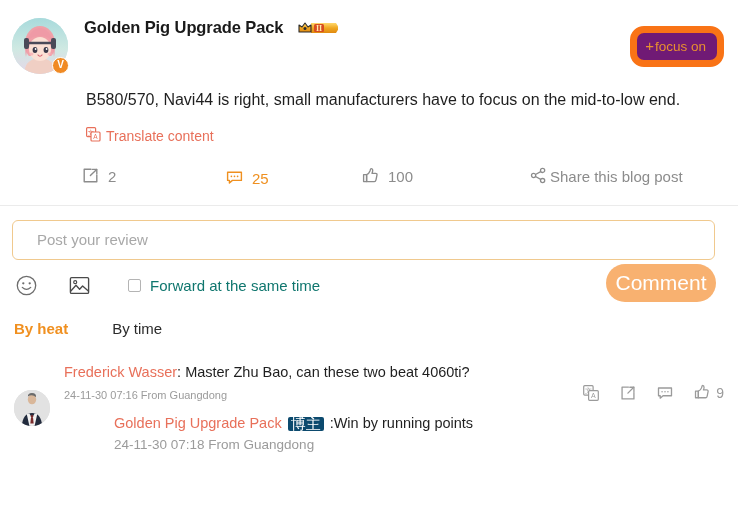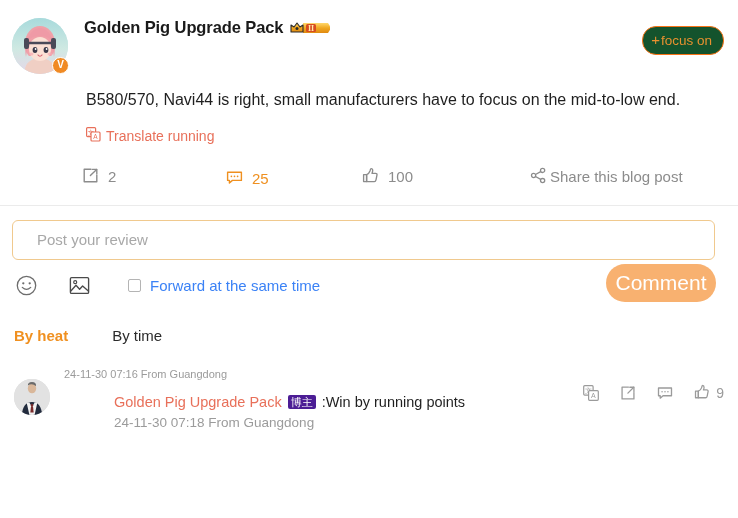--- a/index.html
+++ b/index.html
@@ -78,36 +78,37 @@
     font-size: 16.5px;
     font-weight: bold;
     color: #1a1a1a;
     letter-spacing: -0.1px;
   }
 
   .level-badge {
     display: inline-flex;
     align-items: center;
     height: 16px;
+    margin-left: 8px;
   }
 
   .meta-line {
     margin-top: 8px;
     font-size: 13.5px;
     color: #9b9b9b;
     white-space: nowrap;
   }
   .meta-line .sep { display: inline-block; width: 5px; }
 
   .focus-btn {
     position: absolute;
     right: 14px;
     top: 26px;
-    border: 1px solid #f97316;
-    background: #14532d;
+    border: 7px solid #f97316;
+    background: #701a75;
     color: #e8912f;
     border-radius: 14px;
     font-size: 13.5px;
     font-family: "Liberation Sans", sans-serif;
     padding: 4px 11px 5px 8px;
     cursor: pointer;
     white-space: nowrap;
     line-height: 1.15;
   }
   .focus-btn .plus { font-size: 15px; margin-right: 1px; }
@@ -194,41 +195,41 @@
     gap: 9px;
     cursor: pointer;
   }
   .checkbox {
     width: 13px; height: 13px;
     border: 1px solid #b4b4b4;
     border-radius: 2px;
     background: #fff;
     flex: 0 0 auto;
   }
-  .forward-label { font-size: 15px; color: #3b82f6; }
+  .forward-label { font-size: 15px; color: #0f766e; }
 
   .comment-btn {
     position: absolute;
     right: 10px;
     top: 4px;
     width: 110px;
     height: 38px;
     border: none;
     border-radius: 19px;
     background: #f8b170;
     color: #ffffff;
     font-size: 21px;
     font-family: "Liberation Sans", sans-serif;
     cursor: pointer;
   }
 
   
   .sort-tabs {
     display: flex;
-    align-items: center;
+    align-items: flex-start;
     gap: 44px;
     padding: 8px 0 0 14px;
     height: 40px;
   }
   .sort-tab {
     font-size: 15px;
     color: #2b2b2b;
     cursor: pointer;
     font-family: "Liberation Sans", sans-serif;
   }
@@ -287,23 +288,23 @@
     line-height: 1.5;
     color: #1f1f1f;
     display: flex;
     align-items: center;
     flex-wrap: wrap;
     gap: 0;
   }
   .reply-name { color: #e8705a; }
   .blogger-badge {
     display: inline-block;
-    background: #4c1d95;
+    background: #0c4a6e;
     color: #ffffff;
-    font-size: 11px;
+    font-size: 15px;
     line-height: 12px;
     padding: 1px 3px;
     border-radius: 2px;
     margin: 0 6px;
     letter-spacing: 0;
   }
   .reply-text { color: #1f1f1f; }
   .reply-time {
     margin-top: 2px;
     font-size: 13.5px;
@@ -380,21 +381,21 @@
     <div class="post-text">B580/570, Navi44 is right, small manufacturers have to focus on the mid-to-low end.</div>
     <div class="translate-row">
       <span>
         <svg width="15" height="15" viewBox="0 0 15 15" xmlns="http://www.w3.org/2000/svg">
           <rect x="0.6" y="0.6" width="9" height="9" rx="1" fill="none" stroke="#e8705a" stroke-width="1.2"></rect>
           <text x="5" y="7.6" font-family="Liberation Sans, sans-serif" font-size="6.5" fill="#e8705a" text-anchor="middle">文</text>
           <rect x="5" y="5" width="9" height="9" rx="1" fill="#ffffff" stroke="#e8705a" stroke-width="1.2"></rect>
           <text x="9.5" y="12.2" font-family="Liberation Sans, sans-serif" font-size="6.5" fill="#e8705a" text-anchor="middle">A</text>
         </svg>
       </span>
-      <span class="translate-label">Translate running</span>
+      <span class="translate-label">Translate content</span>
     </div>
   </div>
 
   <div class="action-bar">
 
     <div class="action-item repost">
       <span>
         <svg width="17" height="17" viewBox="0 0 17 17" xmlns="http://www.w3.org/2000/svg">
           <path d="M9 2.2H2.2v12.6h12.6V8" fill="none" stroke="#8c8c8c" stroke-width="1.4" stroke-linecap="round" stroke-linejoin="round"></path>
           <path d="M8.4 8.6L14.6 2.4" fill="none" stroke="#8c8c8c" stroke-width="1.4" stroke-linecap="round"></path>
@@ -483,20 +484,21 @@
           <ellipse cx="18" cy="9.5" rx="4.2" ry="4.8" fill="#d9b79a"></ellipse>
           <path d="M13.9 6.6q4.1-3 8.2 0.6 0.2-4.2-4.1-4.2-4.3 0-4.1 3.6z" fill="#6b6b6b"></path>
           <path d="M8 36c0-8.5 4.4-13 10-13s10 4.5 10 13z" fill="#222b3d"></path>
           <path d="M15.2 23.2L18 28l2.8-4.8 2.4 1.1L20.6 36h-5.2l-2.6-11.7z" fill="#f2f2f2"></path>
           <path d="M18 24.6l1.5 1.6-1.5 2-1.5-2z" fill="#7a2b2b"></path>
           <path d="M17 27.4h2l0.7 6.2h-3.4z" fill="#7a2b2b"></path>
         </svg>
       </div>
 
       <div class="c-content">
+        <div class="c-line1"><span class="c-name">Frederick Wasser</span><span>: </span><span>Master Zhu Bao, can these two beat 4060ti?</span></div>
         <div class="c-time">24-11-30 07:16 From Guangdong</div>
 
         <div class="reply">
           <div class="reply-line1">
               <span class="reply-name">Golden Pig Upgrade Pack</span>
               <span class="blogger-badge">博主</span>
               <span class="reply-text">: </span>
               <span class="reply-text">Win by running points</span>
             </div>
           <div class="reply-time">24-11-30 07:18 From Guangdong</div>

